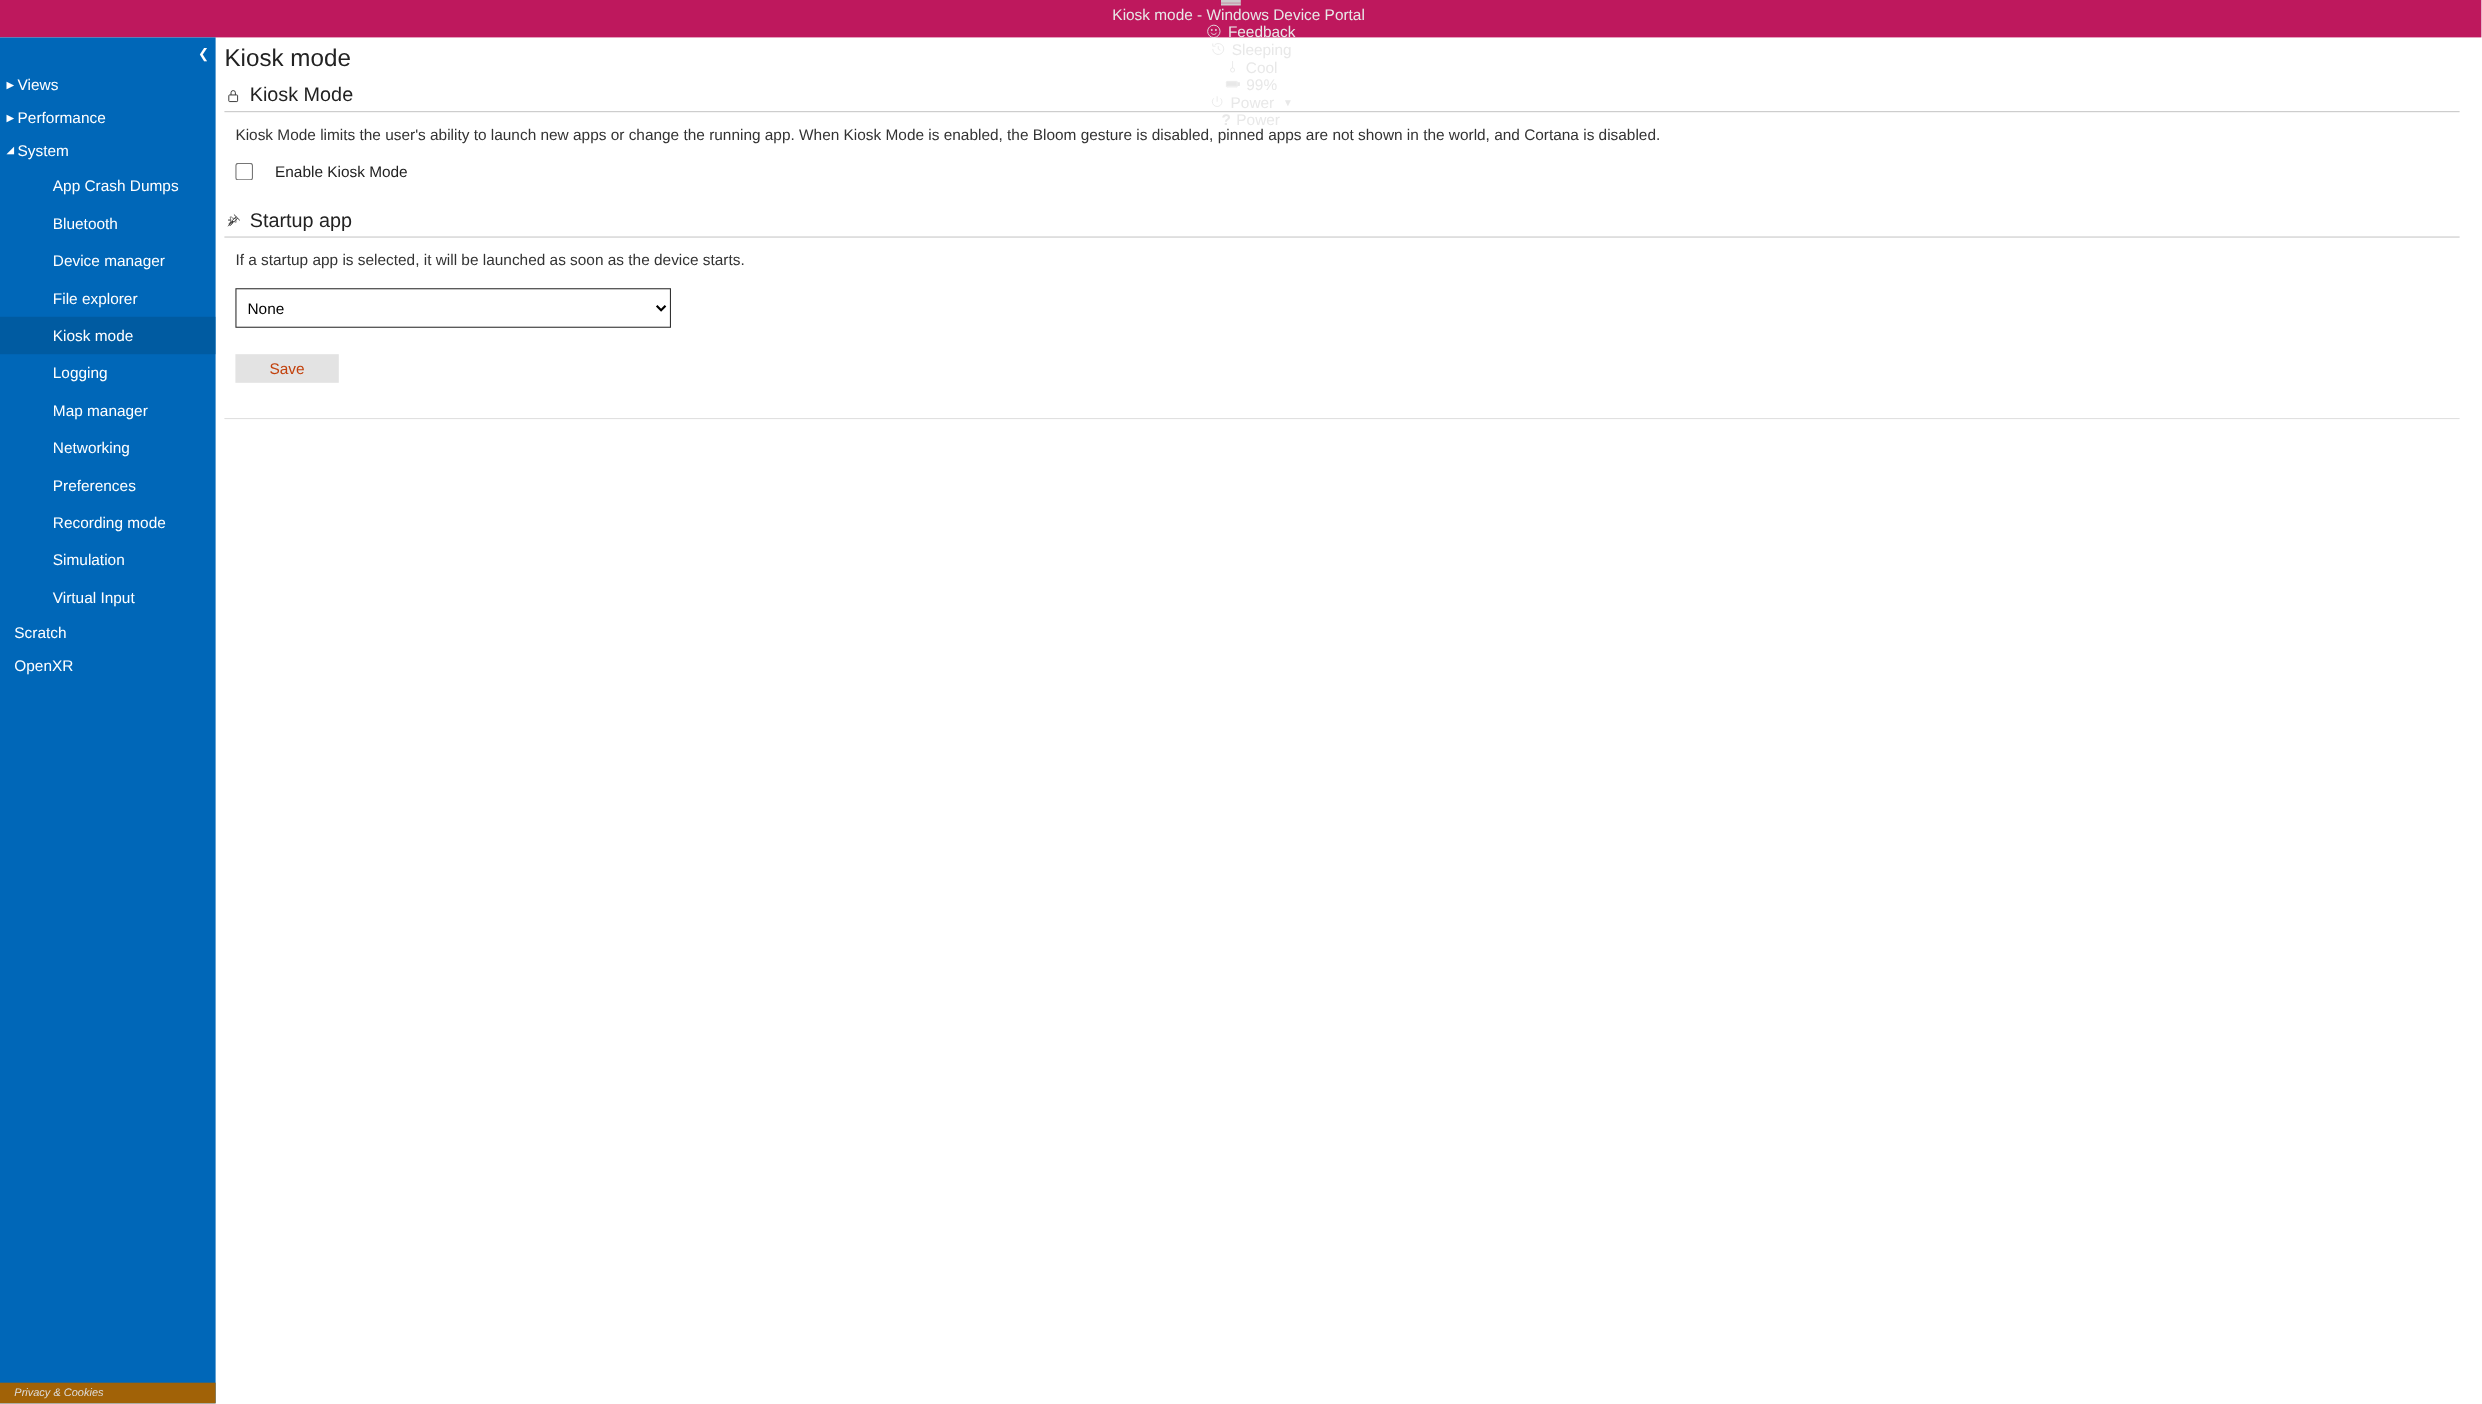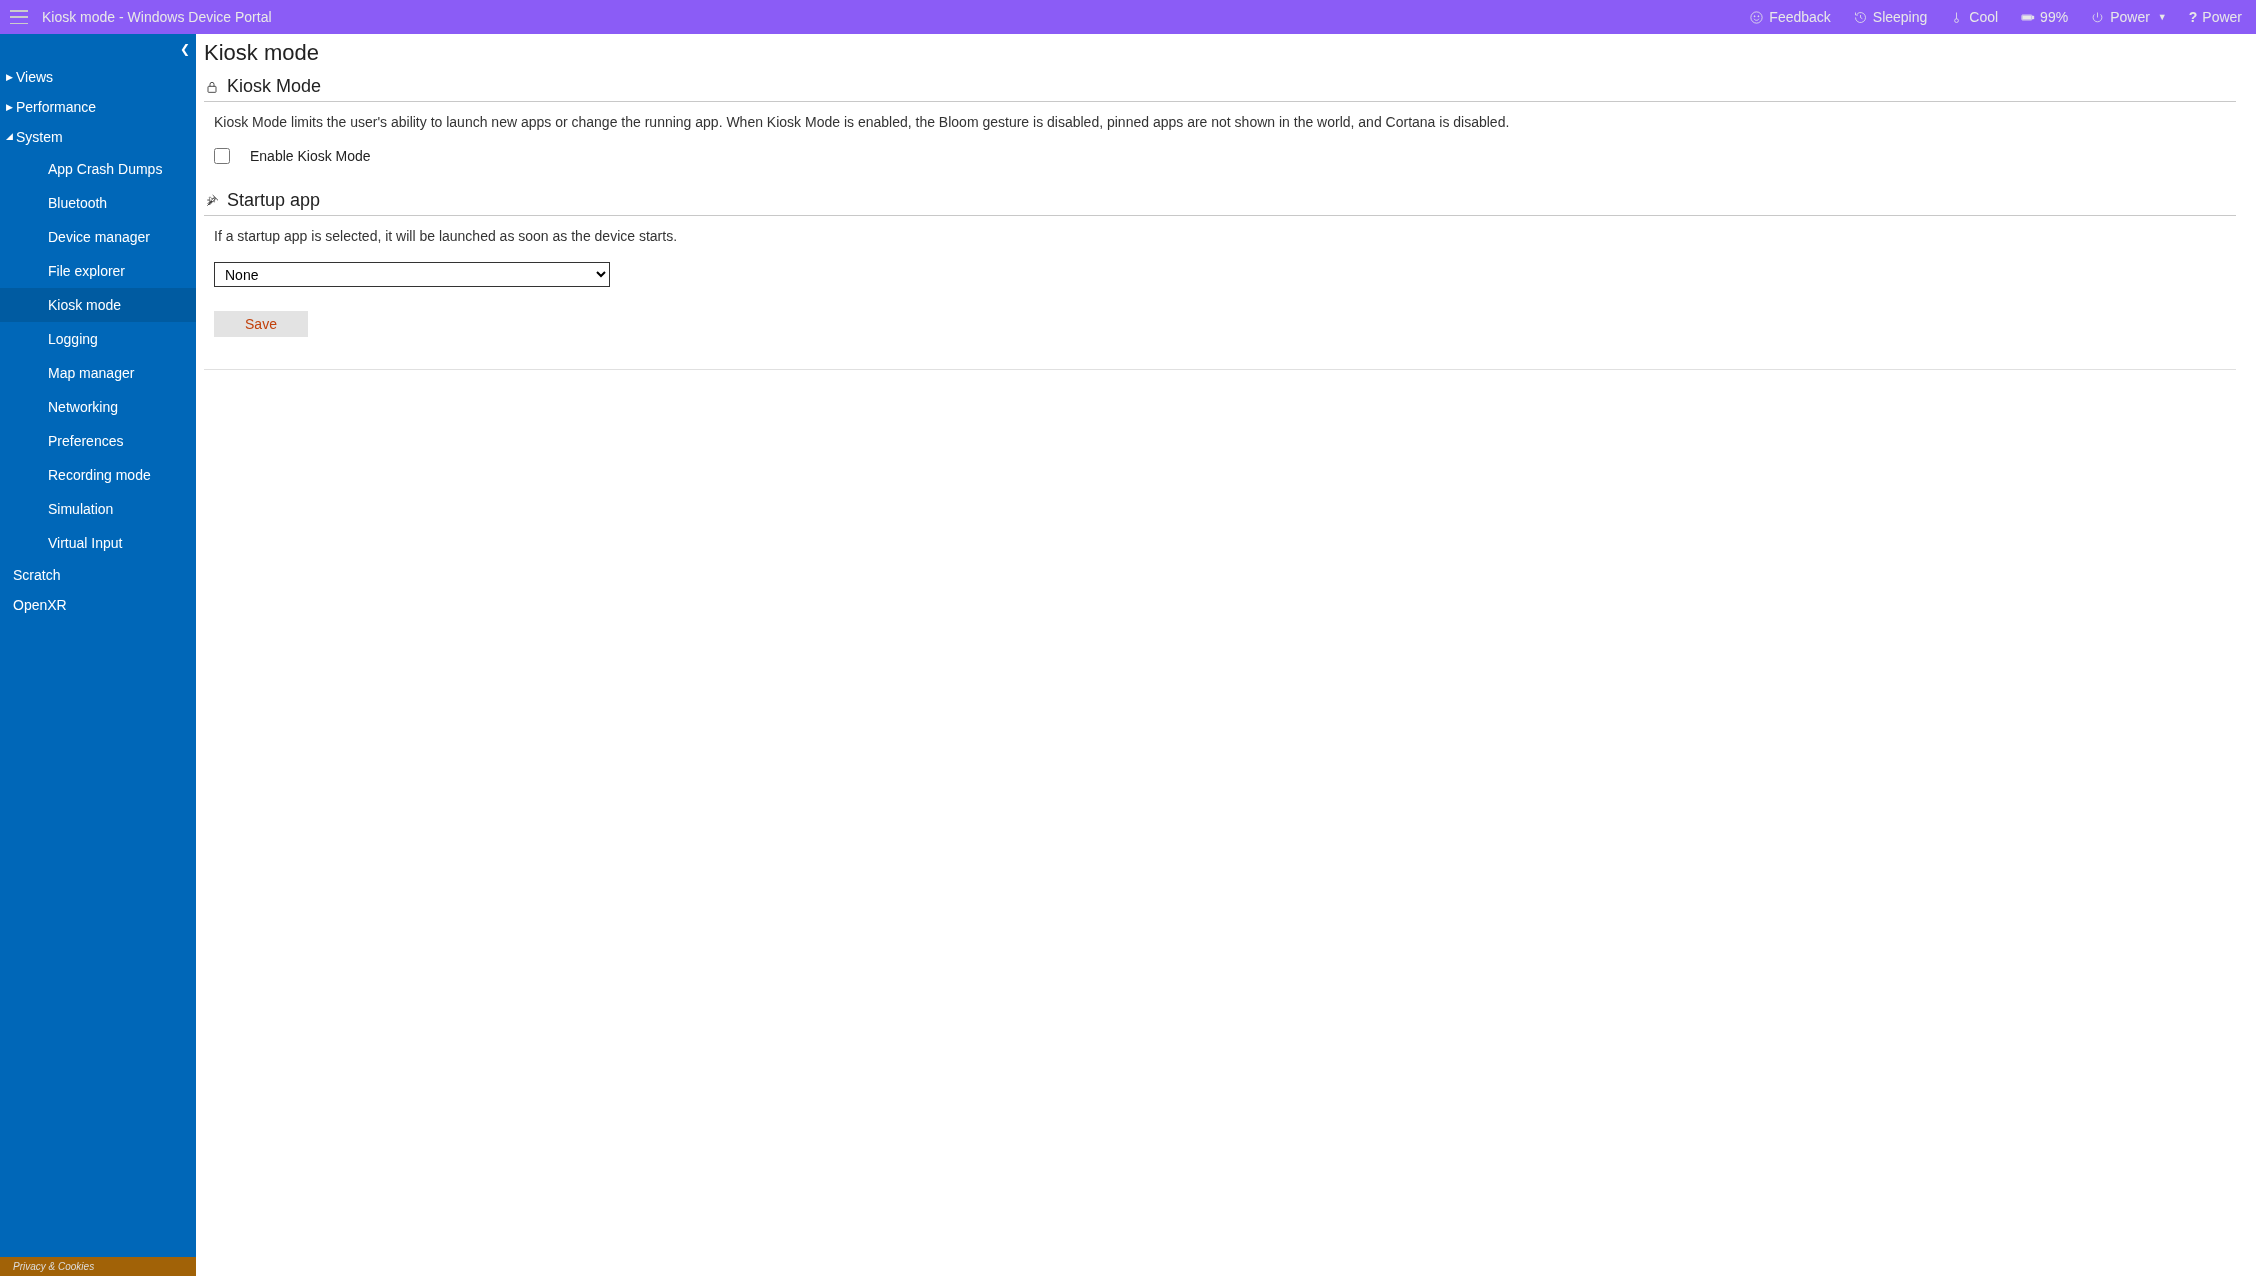--- a/index.html
+++ b/index.html
@@ -2,26 +2,27 @@
 <html><head>
 <meta charset="utf-8">
 <style>
   * { box-sizing: border-box; margin: 0; padding: 0; }
   html, body { height: 100%; font-family: "Segoe UI", Arial, sans-serif; font-size: 14px; color: #222; }
   body { display: flex; flex-direction: column; }
 
   
   .topbar {
     height: 34px;
-    background: #8b5cf6;
+    background: #be185d;
     color: #e8e8e8;
     display: flex;
     align-items: center;
     padding: 0 14px 0 10px;
     flex-shrink: 0;
+    flex-direction: column;
   }
   .hamburger { width: 18px; height: 14px; display: flex; flex-direction: column; justify-content: space-between; cursor: pointer; margin-right: 14px; }
   .hamburger span { height: 1.5px; background: #ccc; }
   .topbar-title { font-size: 14px; }
   .topbar-spacer { flex: 1; }
   .topbar-item { display: flex; align-items: center; gap: 5px; margin-left: 22px; cursor: pointer; font-size: 14px; justify-content: space-between; }
   .topbar-item svg { width: 15px; height: 15px; stroke: #e8e8e8; fill: none; stroke-width: 1.3; }
   .topbar-item .tri { font-size: 9px; margin-left: 3px; }
 
   
@@ -81,21 +82,21 @@
     padding-bottom: 4px;
     margin-top: 6px;
   }
   .section-head svg { width: 16px; height: 16px; stroke: #333; fill: none; stroke-width: 1.3; }
   .section-head h2 { font-size: 18px; font-weight: 400; }
   .section-body { padding: 12px 0 20px 10px; }
   .desc { font-size: 14px; color: #333; margin-bottom: 18px; }
   .checkbox-row { display: flex; gap: 20px; }
   .checkbox-row input[type=checkbox] { width: 16px; height: 16px; border: 1px solid #666; }
   select.startup {
-    width: 396px; height: 25px;
+    width: 396px; height: 36px;
     border: 1px solid #333;
     background: #fff;
     padding: 1px 6px;
     font-size: 14px;
   }
   .save-btn {
     margin-top: 24px;
     width: 94px; height: 26px;
     background: #e3e3e3;
     border: none;

